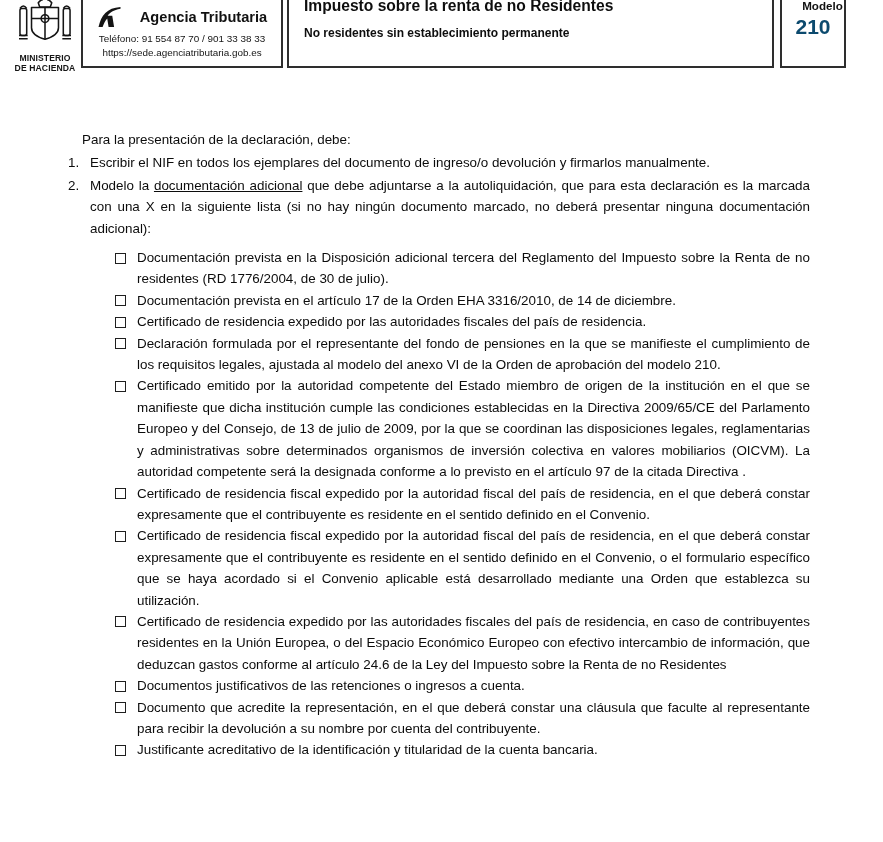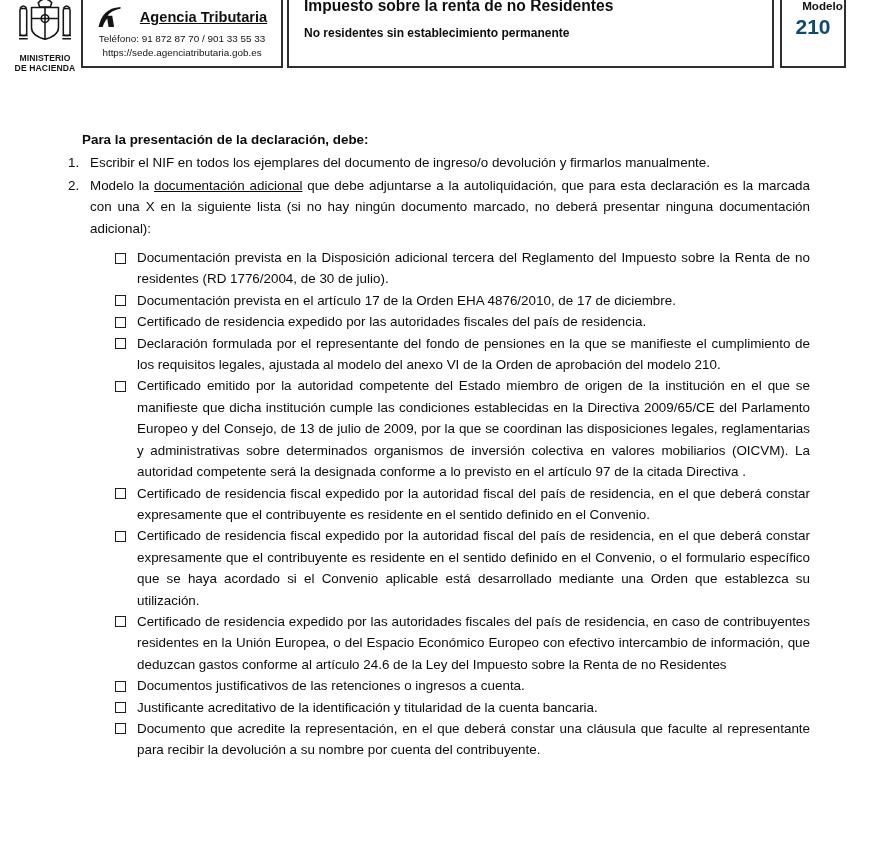--- a/index.html
+++ b/index.html
@@ -23,21 +23,21 @@
   .ministry-label {
     font-size: 8.6px; font-weight: bold; line-height: 9.6px;
     letter-spacing: 0.1px; margin-top: 8px; color: #161616;
   }
   .agency-box {
     position: absolute; left: 81px; top: -5px; width: 202px; height: 73px;
     border: 2px solid #2e2e2e; box-sizing: border-box; background: #fff;
   }
   .agency-name-row {
     display: flex; align-items: center; justify-content: center;
-    gap: 18px; margin-top: 9px; text-decoration: underline;
+    gap: 18px; margin-top: 9px;
   }
   .agency-name { font-size: 14.6px; font-weight: bold; color: #111; }
   .agency-phone, .agency-web {
     font-size: 9.9px; line-height: 13.5px; text-align: center; color: #141414;
   }
   .agency-phone { margin-top: 4px; }
   .title-box {
     position: absolute; left: 287px; top: -5px; width: 487px; height: 73px;
     border: 2px solid #2e2e2e; box-sizing: border-box; background: #fff;
     padding-left: 15px;
@@ -50,21 +50,21 @@
     text-align: center;
   }
   .model-label  { font-size: 11.6px; font-weight: bold; margin-top: 5px; color: #111; margin-left: 19px; }
   .model-number { font-size: 21px;  font-weight: bold; margin-top: 3px; color: #0c4a6e; }
 
   
   .content {
     position: absolute; left: 42px; top: 129px; width: 768px;
     font-size: 13.4px; line-height: 21.4px; color: #0c0c0c;
   }
-  .intro { font-weight: bold; padding-left: 40px; }
+  .intro { font-weight: normal; padding-left: 40px; }
   .num-item { display: flex; padding-left: 26px; margin-top: 1.5px; }
   .num { width: 22px; flex: 0 0 22px; }
   .num-text { flex: 1; }
   .justify { text-align: justify; }
   .underline { text-decoration: underline; }
 
   .checklist { margin-top: 8px; padding-left: 73px; }
   .check-item { display: flex; }
   .checkbox {
     flex: 0 0 auto;
@@ -102,21 +102,21 @@
       </div>
     </div>
 
     <div class="agency-box">
       <div class="agency-name-row">
         <svg width="25" height="22" viewBox="0 0 26 24">
           <path fill="#141414" d="M1 23 C4 10 10 2 25 1 L25 3 C17 4.5 13.5 7 11 10.5 L16 10.5 L18 23 L12 23 L10.5 13.5 C8 16.5 6.5 19.5 5.5 23 Z"></path>
         </svg>
         <span class="agency-name">Agencia Tributaria</span>
       </div>
-      <div class="agency-phone">Teléfono: 91 872 87 70 / 901 33 55 33</div>
+      <div class="agency-phone">Teléfono: 91 554 87 70 / 901 33 38 33</div>
       <div class="agency-web">https://sede.agenciatributaria.gob.es</div>
     </div>
 
     <div class="title-box">
       <div class="title-main">Impuesto sobre la renta de no Residentes</div>
       <div class="title-sub">No residentes sin establecimiento permanente</div>
     </div>
 
     <div class="model-box">
       <div class="model-label">Modelo</div>
@@ -139,21 +139,21 @@
 
     <div class="checklist">
   <div class="check-item">
     <span class="checkbox"></span>
     <div class="check-text">Documentación prevista en la Disposición adicional tercera del Reglamento del Impuesto sobre la Renta de no residentes (RD 1776/2004, de 30 de julio).</div>
   </div>
 
 
   <div class="check-item">
     <span class="checkbox"></span>
-    <div class="check-text">Documentación prevista en el artículo 17 de la Orden EHA 4876/2010, de 17 de diciembre.</div>
+    <div class="check-text">Documentación prevista en el artículo 17 de la Orden EHA 3316/2010, de 14 de diciembre.</div>
   </div>
 
   <div class="check-item">
     <span class="checkbox"></span>
     <div class="check-text">Certificado de residencia expedido por las autoridades fiscales del país de residencia.</div>
   </div>
 
   <div class="check-item">
     <span class="checkbox"></span>
     <div class="check-text">Declaración formulada por el representante del fondo de pensiones en la que se manifieste el cumplimiento de los requisitos legales, ajustada al modelo del anexo VI de la Orden de aprobación del modelo 210.</div>
@@ -179,23 +179,23 @@
     <div class="check-text">Certificado de residencia expedido por las autoridades fiscales del país de residencia, en caso de contribuyentes residentes en la Unión Europea, o del Espacio Económico Europeo con efectivo intercambio de información, que deduzcan gastos conforme al artículo 24.6 de la Ley del Impuesto sobre la Renta de no Residentes</div>
   </div>
 
   <div class="check-item">
     <span class="checkbox"></span>
     <div class="check-text">Documentos justificativos de las retenciones o ingresos a cuenta.</div>
   </div>
 
   <div class="check-item">
     <span class="checkbox"></span>
+    <div class="check-text">Documento que acredite la representación, en el que deberá constar una cláusula que faculte al representante para recibir la devolución a su nombre por cuenta del contribuyente.</div>
+  </div>
+
+  <div class="check-item">
+    <span class="checkbox"></span>
     <div class="check-text">Justificante acreditativo de la identificación y titularidad de la cuenta bancaria.</div>
   </div>
-
-  <div class="check-item">
-    <span class="checkbox"></span>
-    <div class="check-text">Documento que acredite la representación, en el que deberá constar una cláusula que faculte al representante para recibir la devolución a su nombre por cuenta del contribuyente.</div>
-  </div>
 </div>
   </div>
 
 </div>
 
 </body></html>

